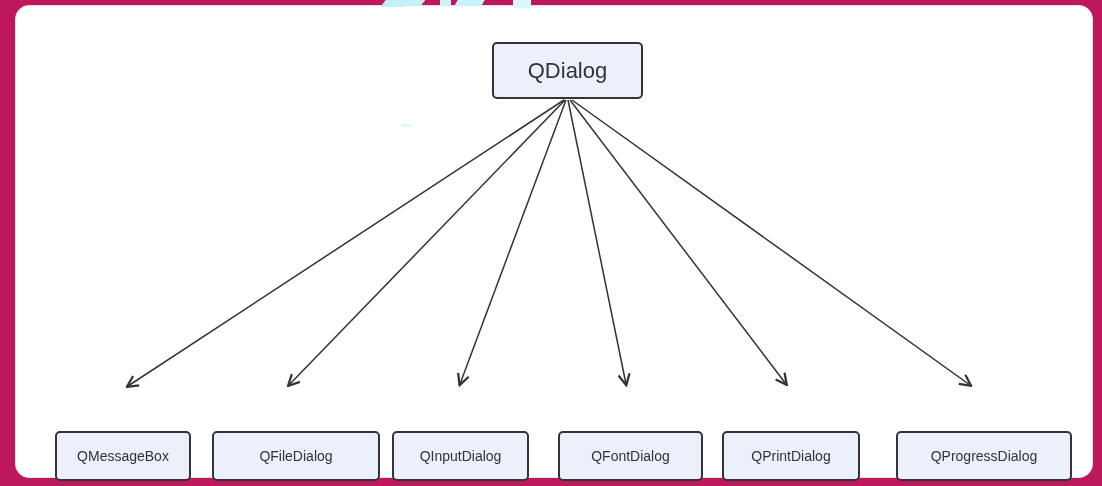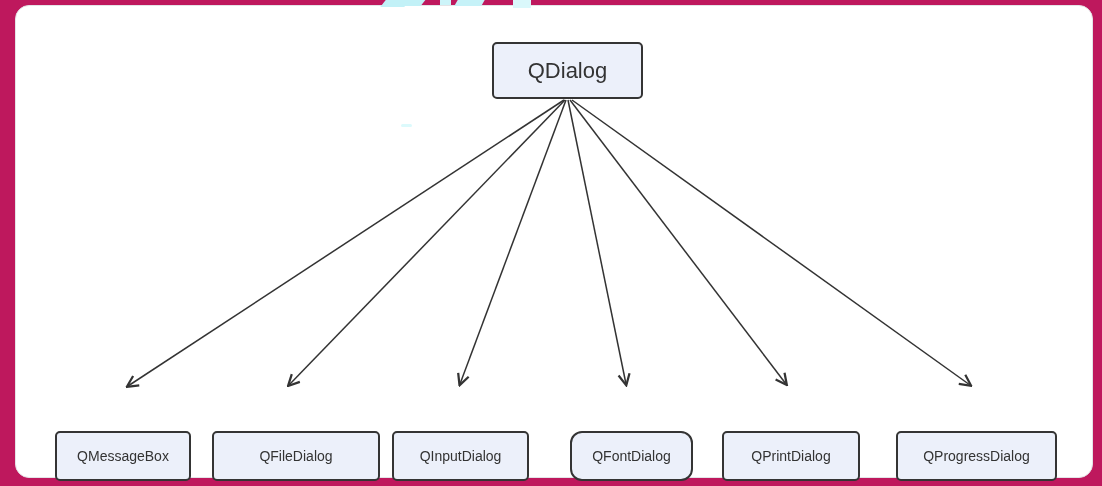--- a/index.html
+++ b/index.html
@@ -55,23 +55,23 @@
   }
   .node.child {
     top: 391px;
     height: 50px;
     font-size: 14px;
     margin-top: 40px;
   }
   .child.c0 { left: 55px;  width: 136px; }
   .child.c1 { left: 212px; width: 168px; }
   .child.c2 { left: 392px; width: 137px; }
-  .child.c3 { left: 570px; width: 123px; border-radius: 12px; }
+  .child.c3 { left: 558px; width: 145px; }
   .child.c4 { left: 722px; width: 138px; }
-  .child.c5 { left: 896px; width: 161px; }
+  .child.c5 { left: 896px; width: 176px; }
   .watermark {
     position: absolute;
     left: 957px;
     top: 454px;
     font-size: 18px;
     color: #cbcbcb;
     white-space: nowrap;
     z-index: 5;
   }
   .artifact {

